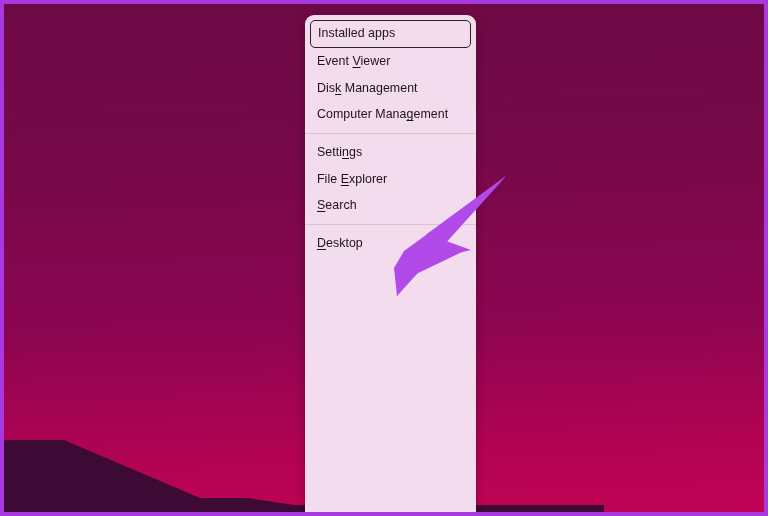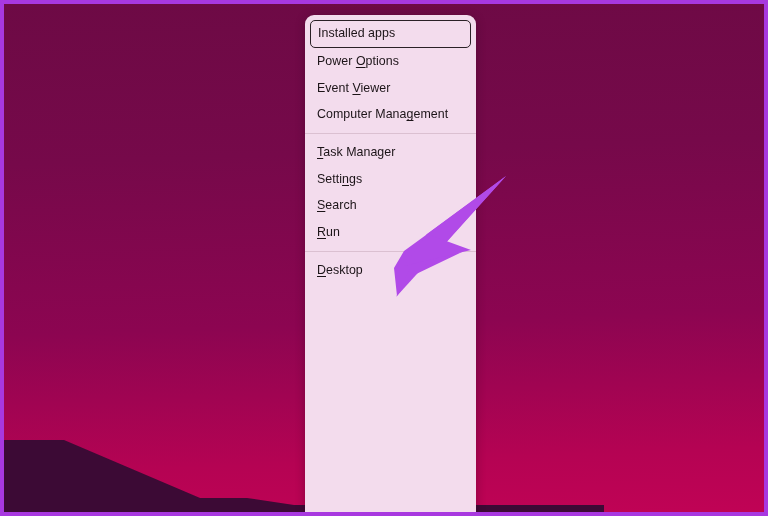--- a/index.html
+++ b/index.html
@@ -115,28 +115,27 @@
 
 <div id="screen">
 
   <div class="wallpaper">
     <div class="wall-shape-a"></div>
     <div class="wall-shape-b"></div>
   </div>
 
   <div class="context-menu" id="context-menu">
       <div class="menu-item selected"><span>Installed apps</span></div>
-      <div class="menu-item"><span>Power <span class="accel">O</span>ptions</span></div>
       <div class="menu-item"><span>Event <span class="accel">V</span>iewer</span></div>
+      <div class="menu-item"><span>Dis<span class="accel">k</span> Management</span></div>
       <div class="menu-item"><span>Computer Mana<span class="accel">g</span>ement</span></div>
       <div class="separator"></div>
-      <div class="menu-item"><span><span class="accel">T</span>ask Manager</span></div>
       <div class="menu-item"><span>Setti<span class="accel">n</span>gs</span></div>
+      <div class="menu-item"><span>File <span class="accel">E</span>xplorer</span></div>
       <div class="menu-item"><span><span class="accel">S</span>earch</span></div>
-      <div class="menu-item"><span><span class="accel">R</span>un</span></div>
       <div class="separator"></div>
       <div class="menu-item"><span><span class="accel">D</span>esktop</span></div>
     </div>
 
   <svg class="arrow-annotation" viewBox="0 0 180 135" xmlns="http://www.w3.org/2000/svg">
     <path d="M172 4 L101 83 L128 80 L78 104 L63 124 L60 96 L70 79 L92 63 Z" fill="#b14ae8" stroke="none"></path>
     <path d="M172 4 L62 125 L93 62 Z" fill="#b14ae8"></path>
     <path d="M93 62 L137 78 L70 94 Z" fill="#b14ae8"></path>
   </svg>
 

